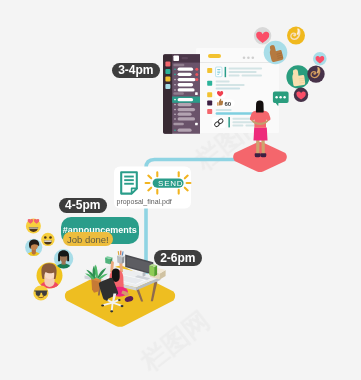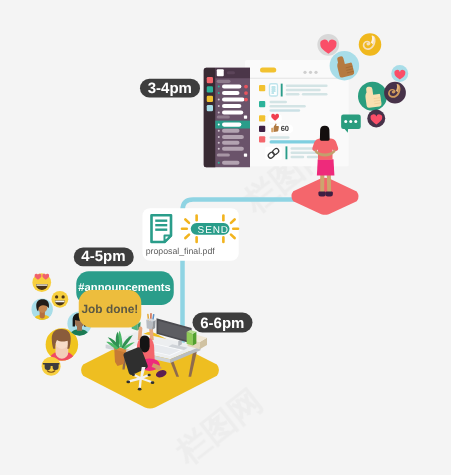--- a/index.html
+++ b/index.html
@@ -427,22 +427,22 @@
     <path d="M117.0 255.8 l5.2 1.4 l-0.4 6.5 l-4.4 -1.2 Z" fill="#b8bcc2"></path>
     <path d="M122.2 257.2 l2.3 -1.3 l-0.4 6.5 l-2.3 1.3 Z" fill="#94989e"></path>
     <path d="M117.0 255.8 l2.3 -1.3 l5.2 1.4 l-2.3 1.3 Z" fill="#d5d9de"></path>
   </g>
 </g>
 
 </svg>
 
 <div class="tbadge" style="left:111.7px;top:62.7px;width:48.3px;height:15.6px;">3-4pm</div>
 <div class="tbadge" style="left:58.6px;top:173.6px;width:48.3px;height:15.6px;margin-top:24px;">4-5pm</div>
-<div class="tbadge" style="left:153.7px;top:250.3px;width:48.3px;height:15.6px;">6-6pm</div>
+<div class="tbadge" style="left:153.7px;top:250.3px;width:48.3px;height:15.6px;">2-6pm</div>
 
 <div class="tagpill" style="left:60.5px;top:216.6px;width:78.4px;height:27px;background:#2a9d8a;">#announcements</div>
-<div class="tagpill" style="left:62.6px;top:232.0px;width:50.6px;height:30px;background:#edbd3d;color:#5d5943;font-weight:bold;font-size:9.5px;">Job done!</div>
+<div class="tagpill" style="left:62.6px;top:232.0px;width:50.6px;height:14px;background:#edbd3d;color:#5d5943;font-weight:normal;font-size:9.5px;">Job done!</div>
 
 <div class="rcount" style="left:224.5px;top:100.5px;">60</div>
 <div class="sendtxt" style="left:158.1px;top:179.4px;">SEND</div>
 <div class="fname" style="left:116.5px;top:198.3px;">proposal_final.pdf</div>
 
 </div>
 
 </body></html>

